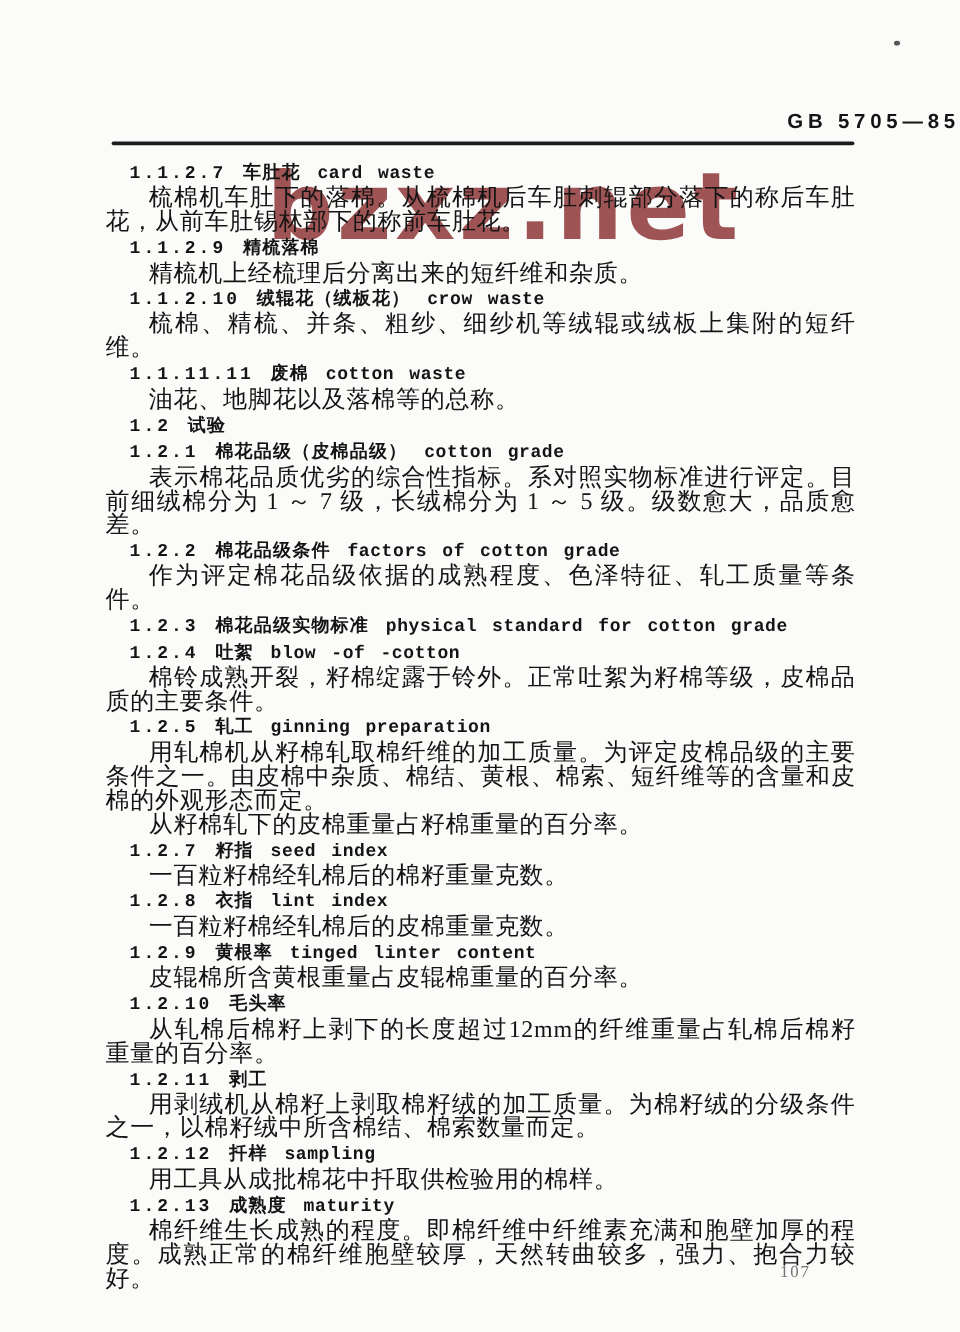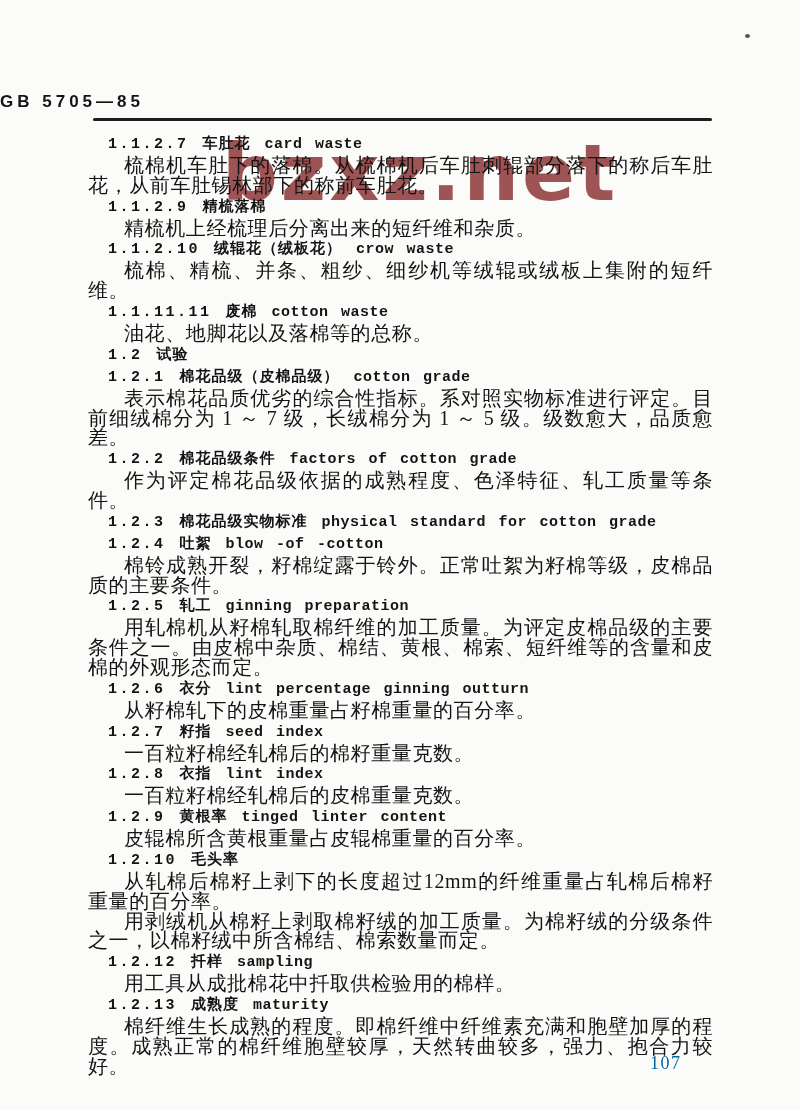--- a/index.html
+++ b/index.html
@@ -21,21 +21,21 @@
     font-size:78px;
     letter-spacing:3px;
     color:#7f1d1d;
     opacity:0.75;
     user-select:none;
   }
   .std-code {
     position:absolute;
     top:92px; left:0; width:100%;
     z-index:1;
-    text-align:left;
+    text-align:right;
     font-family:"Liberation Sans", sans-serif;
     font-weight:bold;
     font-size:17px;
     letter-spacing:4px;
   }
   .header-rule {
     position:absolute;
     top:118px; left:93px;
     width:619px; height:3px;
     background:#1c1c1c;
@@ -64,23 +64,23 @@
     font-size:20px;
     line-height:19.8px;
     letter-spacing:0.6px;
     text-indent:36px;
     text-align:justify;
   }
   .page-number {
     position:absolute;
     left:650px; top:1053px;
     z-index:1;
-    font-size:18px;
+    font-size:14px;
     letter-spacing:1.5px;
-    color:#0369a1;
+    color:#737373;
   }
   .scan-dot {
     position:absolute;
     left:745px; top:34px;
     width:5px; height:4px;
     background:#555;
     border-radius:50%;
     z-index:1;
   }
 </style>
@@ -125,40 +125,40 @@
       </div>
       <div>
         <div class="sec-heading"><span class="sec-num">1.2.4</span><span class="sec-term">吐絮</span><span class="sec-en">blow -of -cotton</span></div>
         <p class="sec-body">棉铃成熟开裂，籽棉绽露于铃外。正常吐絮为籽棉等级，皮棉品质的主要条件。</p>
       </div>
       <div>
         <div class="sec-heading"><span class="sec-num">1.2.5</span><span class="sec-term">轧工</span><span class="sec-en">ginning preparation</span></div>
         <p class="sec-body">用轧棉机从籽棉轧取棉纤维的加工质量。为评定皮棉品级的主要条件之一。由皮棉中杂质、棉结、黄根、棉索、短纤维等的含量和皮棉的外观形态而定。</p>
       </div>
       <div>
-        <div class="sec-heading"><span class="sec-num">1.2.6</span><span class="sec-term">衣分</span><span class="sec-en">lint percentage ginning outturn</span></div>
         <p class="sec-body">从籽棉轧下的皮棉重量占籽棉重量的百分率。</p>
       </div>
       <div>
         <div class="sec-heading"><span class="sec-num">1.2.7</span><span class="sec-term">籽指</span><span class="sec-en">seed index</span></div>
         <p class="sec-body">一百粒籽棉经轧棉后的棉籽重量克数。</p>
       </div>
       <div>
         <div class="sec-heading"><span class="sec-num">1.2.8</span><span class="sec-term">衣指</span><span class="sec-en">lint index</span></div>
         <p class="sec-body">一百粒籽棉经轧棉后的皮棉重量克数。</p>
       </div>
       <div>
         <div class="sec-heading"><span class="sec-num">1.2.9</span><span class="sec-term">黄根率</span><span class="sec-en">tinged linter content</span></div>
         <p class="sec-body">皮辊棉所含黄根重量占皮辊棉重量的百分率。</p>
       </div>
       <div>
         <div class="sec-heading"><span class="sec-num">1.2.10</span><span class="sec-term">毛头率</span></div>
         <p class="sec-body">从轧棉后棉籽上剥下的长度超过12mm的纤维重量占轧棉后棉籽重量的百分率。</p>
       </div>
       <div>
+        <div class="sec-heading"><span class="sec-num">1.2.11</span><span class="sec-term">剥工</span></div>
         <p class="sec-body">用剥绒机从棉籽上剥取棉籽绒的加工质量。为棉籽绒的分级条件之一，以棉籽绒中所含棉结、棉索数量而定。</p>
       </div>
       <div>
         <div class="sec-heading"><span class="sec-num">1.2.12</span><span class="sec-term">扦样</span><span class="sec-en">sampling</span></div>
         <p class="sec-body">用工具从成批棉花中扦取供检验用的棉样。</p>
       </div>
       <div>
         <div class="sec-heading"><span class="sec-num">1.2.13</span><span class="sec-term">成熟度</span><span class="sec-en">maturity</span></div>
         <p class="sec-body">棉纤维生长成熟的程度。即棉纤维中纤维素充满和胞壁加厚的程度。成熟正常的棉纤维胞壁较厚，天然转曲较多，强力、抱合力较好。</p>
       </div>

